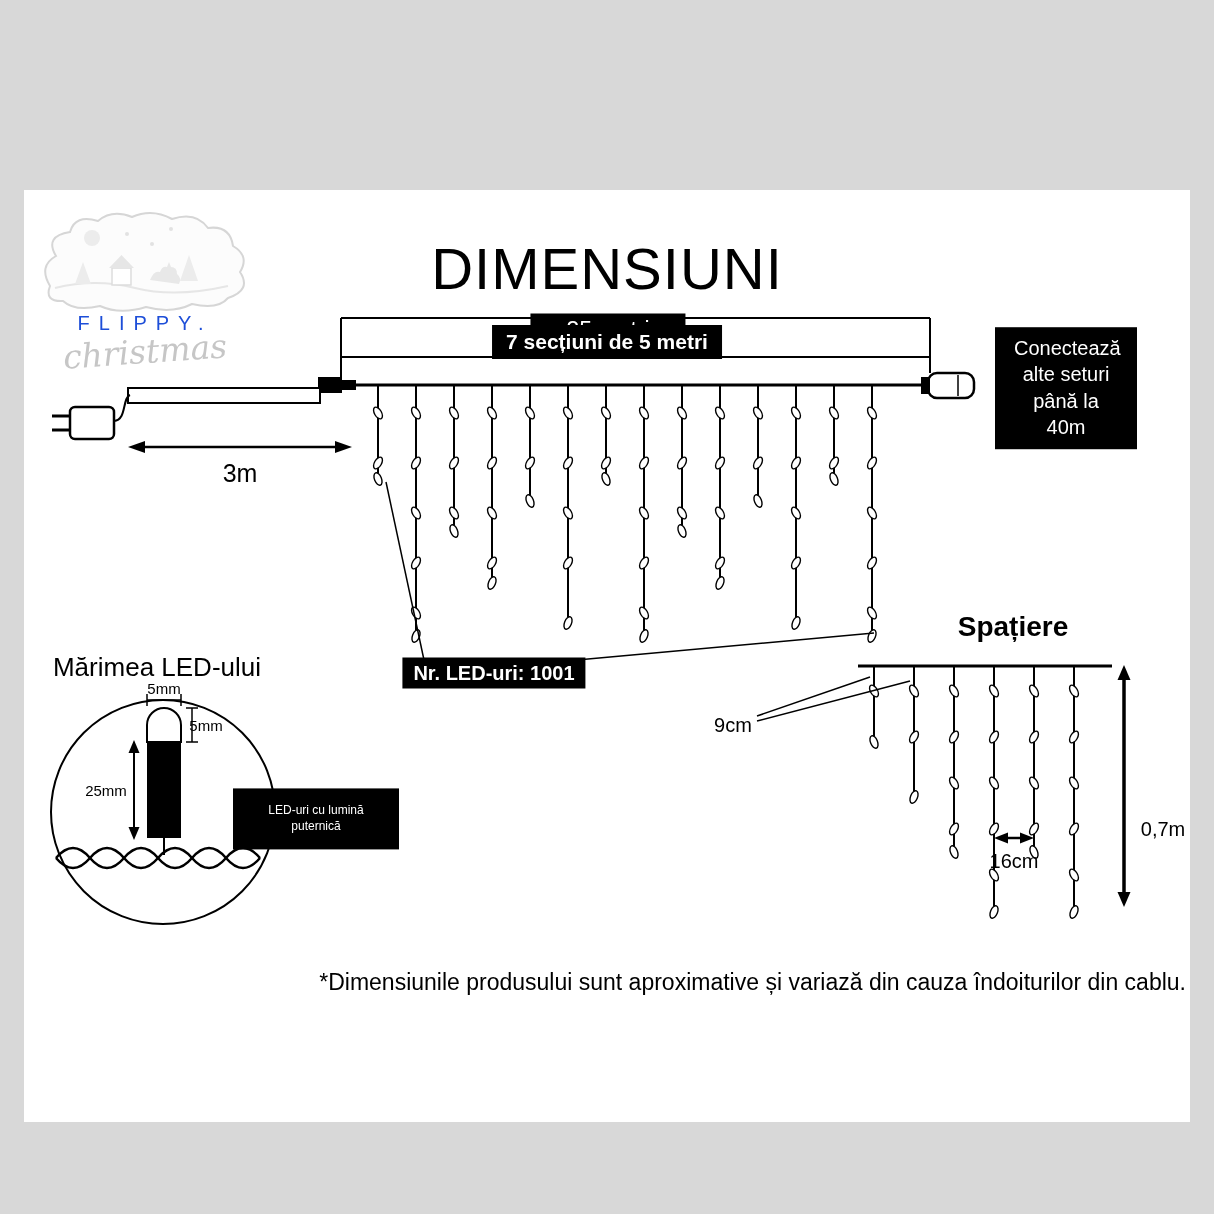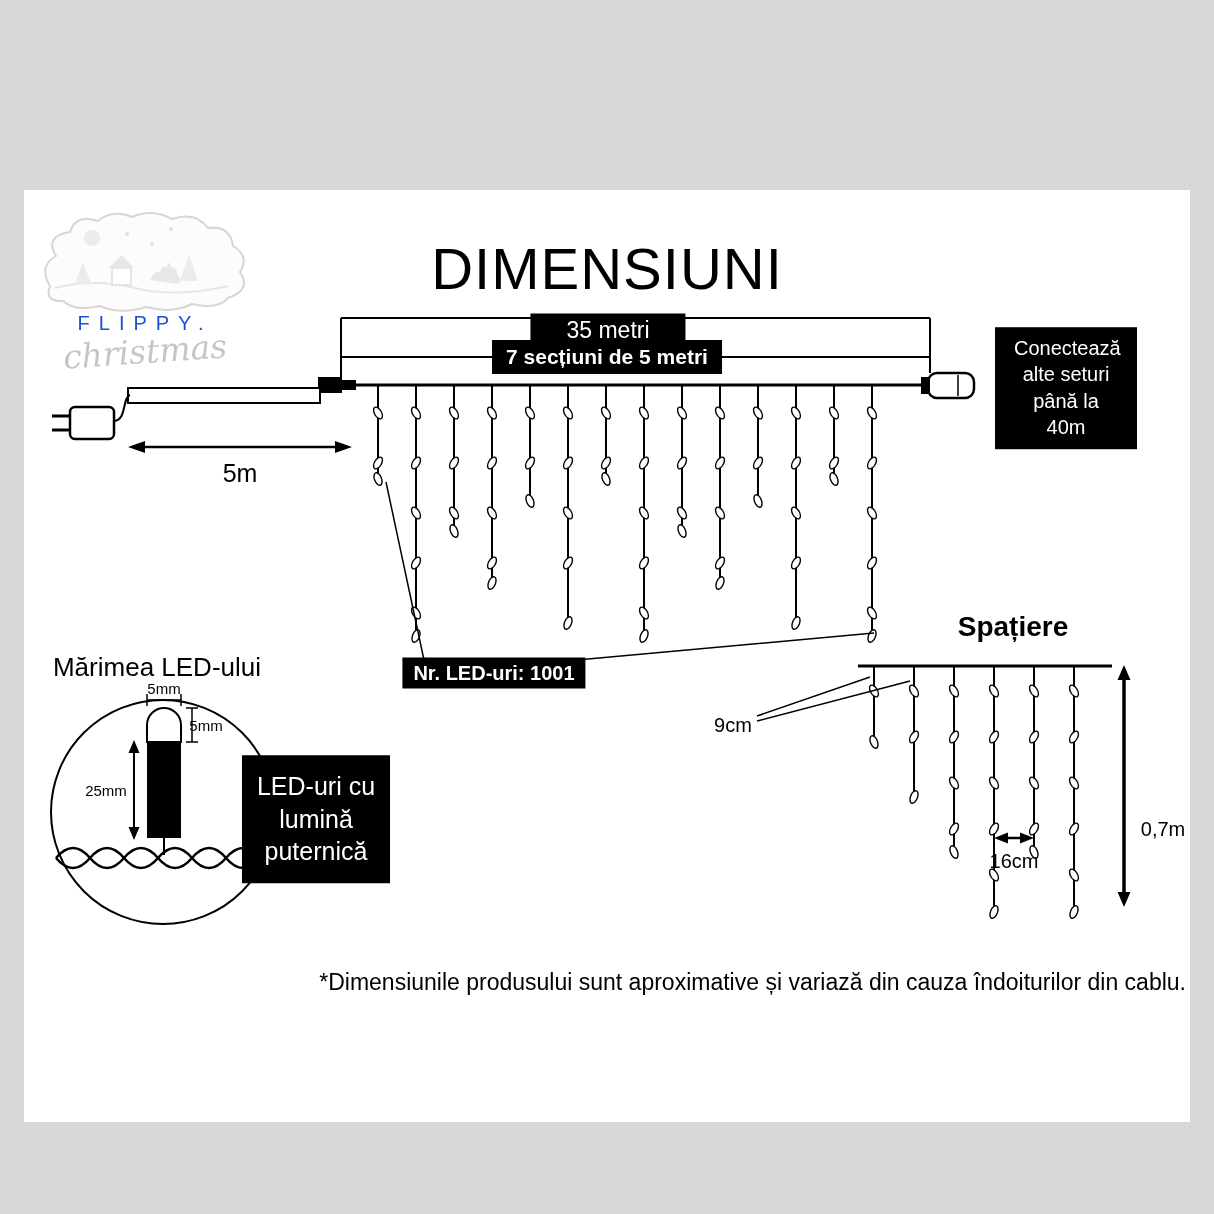--- a/index.html
+++ b/index.html
@@ -13,24 +13,24 @@
   }
   .canvas{position:absolute;left:24px;top:190px;width:1166px;height:932px;background:#ffffff;}
   #art{position:absolute;left:0;top:0;pointer-events:none;}
   .abs{position:absolute;}
   .blackbox{
     position:absolute;background:#000;color:#fff;text-align:center;
     white-space:pre-line;transform:translate(-50%,-50%);
   }
   #title{left:607px;top:268px;font-size:58px;font-weight:normal;letter-spacing:1px;white-space:nowrap;}
   #box35{left:608px;top:330px;font-size:23px;font-weight:normal;padding:3px 36px;white-space:nowrap;}
-  #box7{left:607px;top:357px;font-size:21px;font-weight:bold;padding:5px 14px;white-space:nowrap;}
+  #box7{left:607px;top:342px;font-size:21px;font-weight:bold;padding:5px 14px;white-space:nowrap;}
   #connectBox{left:1066px;top:388px;width:142px;font-size:20px;line-height:1.32;padding:8px 19px;}
   #ledCountBox{left:494px;top:673px;font-size:20px;font-weight:bold;padding:4px 11px;white-space:nowrap;}
-  #ledNoteBox{left:316px;top:819px;width:148px;font-size:25px;line-height:1.3;padding:15px 2px;}
+  #ledNoteBox{left:316px;top:819px;width:166px;font-size:12px;line-height:1.3;padding:15px 2px;}
   #lbl5m{left:240px;top:473px;font-size:25px;}
   #spacingTitle{left:1013px;top:627px;font-size:28px;font-weight:bold;white-space:nowrap;}
   #lbl9{left:733px;top:717px;font-size:20px;margin-top:8px;}
   #lbl16{left:1014px;top:861px;font-size:20px;}
   #lbl07{left:1163px;top:788px;font-size:20px;margin-top:41px;}
   #ledTitle{left:157px;top:667px;font-size:26px;white-space:nowrap;}
   #lbl5top{left:164px;top:688px;font-size:15px;}
   #lbl5right{left:206px;top:725px;font-size:15px;}
   #lbl25{left:106px;top:790px;font-size:15px;}
   #footnote{left:626px;top:982px;font-size:23px;width:1120px;text-align:right;}
@@ -250,21 +250,21 @@
 
 <div class="blackbox" id="box35">35 metri</div>
 <div class="blackbox" id="box7">7 secțiuni de 5 metri</div>
 <div class="blackbox" id="connectBox">Conectează
 alte seturi
 până la 40m</div>
 <div class="blackbox" id="ledCountBox">Nr. LED-uri: 1001</div>
 <div class="blackbox" id="ledNoteBox">LED-uri cu lumină
 puternică</div>
 
-<div class="lbl" id="lbl5m">5m</div>
+<div class="lbl" id="lbl5m">3m</div>
 
 <div class="lbl" id="spacingTitle">Spațiere</div>
 <div class="lbl" id="lbl9">9cm</div>
 <div class="lbl" id="lbl16">16cm</div>
 <div class="lbl" id="lbl07">0,7m</div>
 
 <div class="lbl" id="ledTitle">Mărimea LED-ului</div>
 <div class="lbl" id="lbl5top">5mm</div>
 <div class="lbl" id="lbl5right">5mm</div>
 <div class="lbl" id="lbl25">25mm</div>

